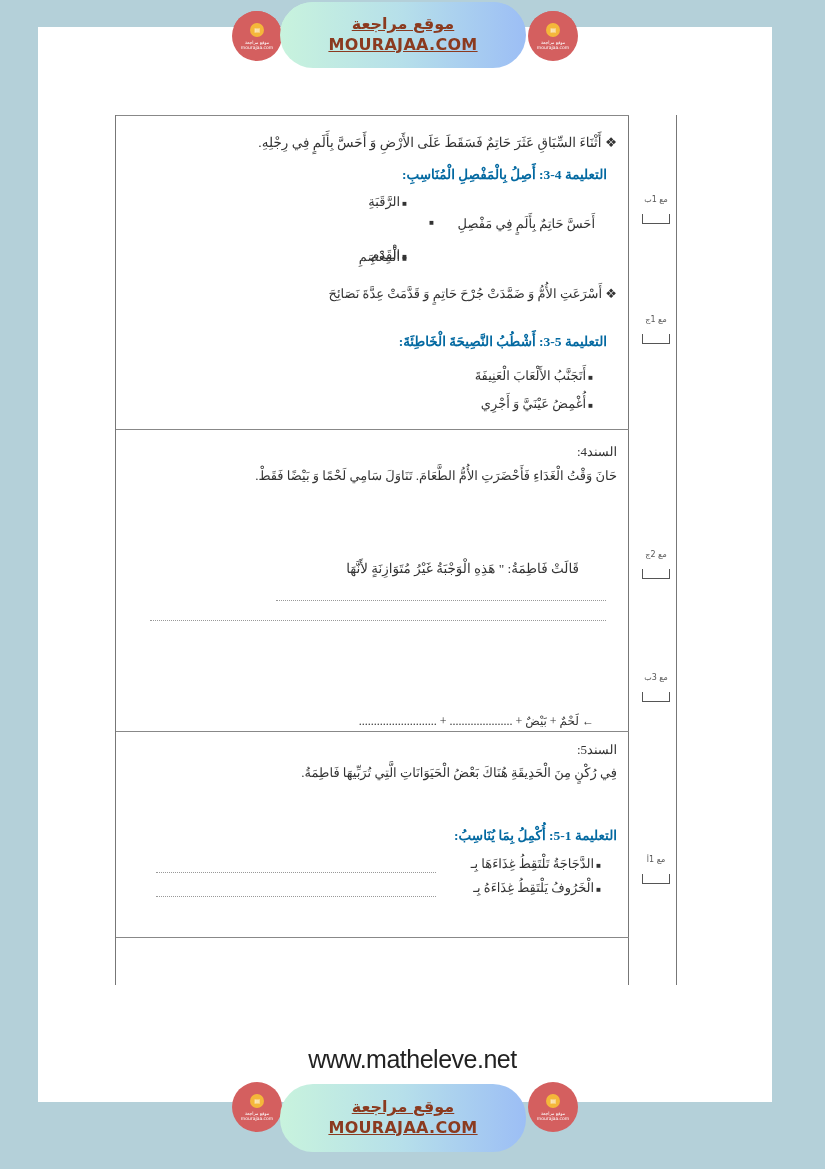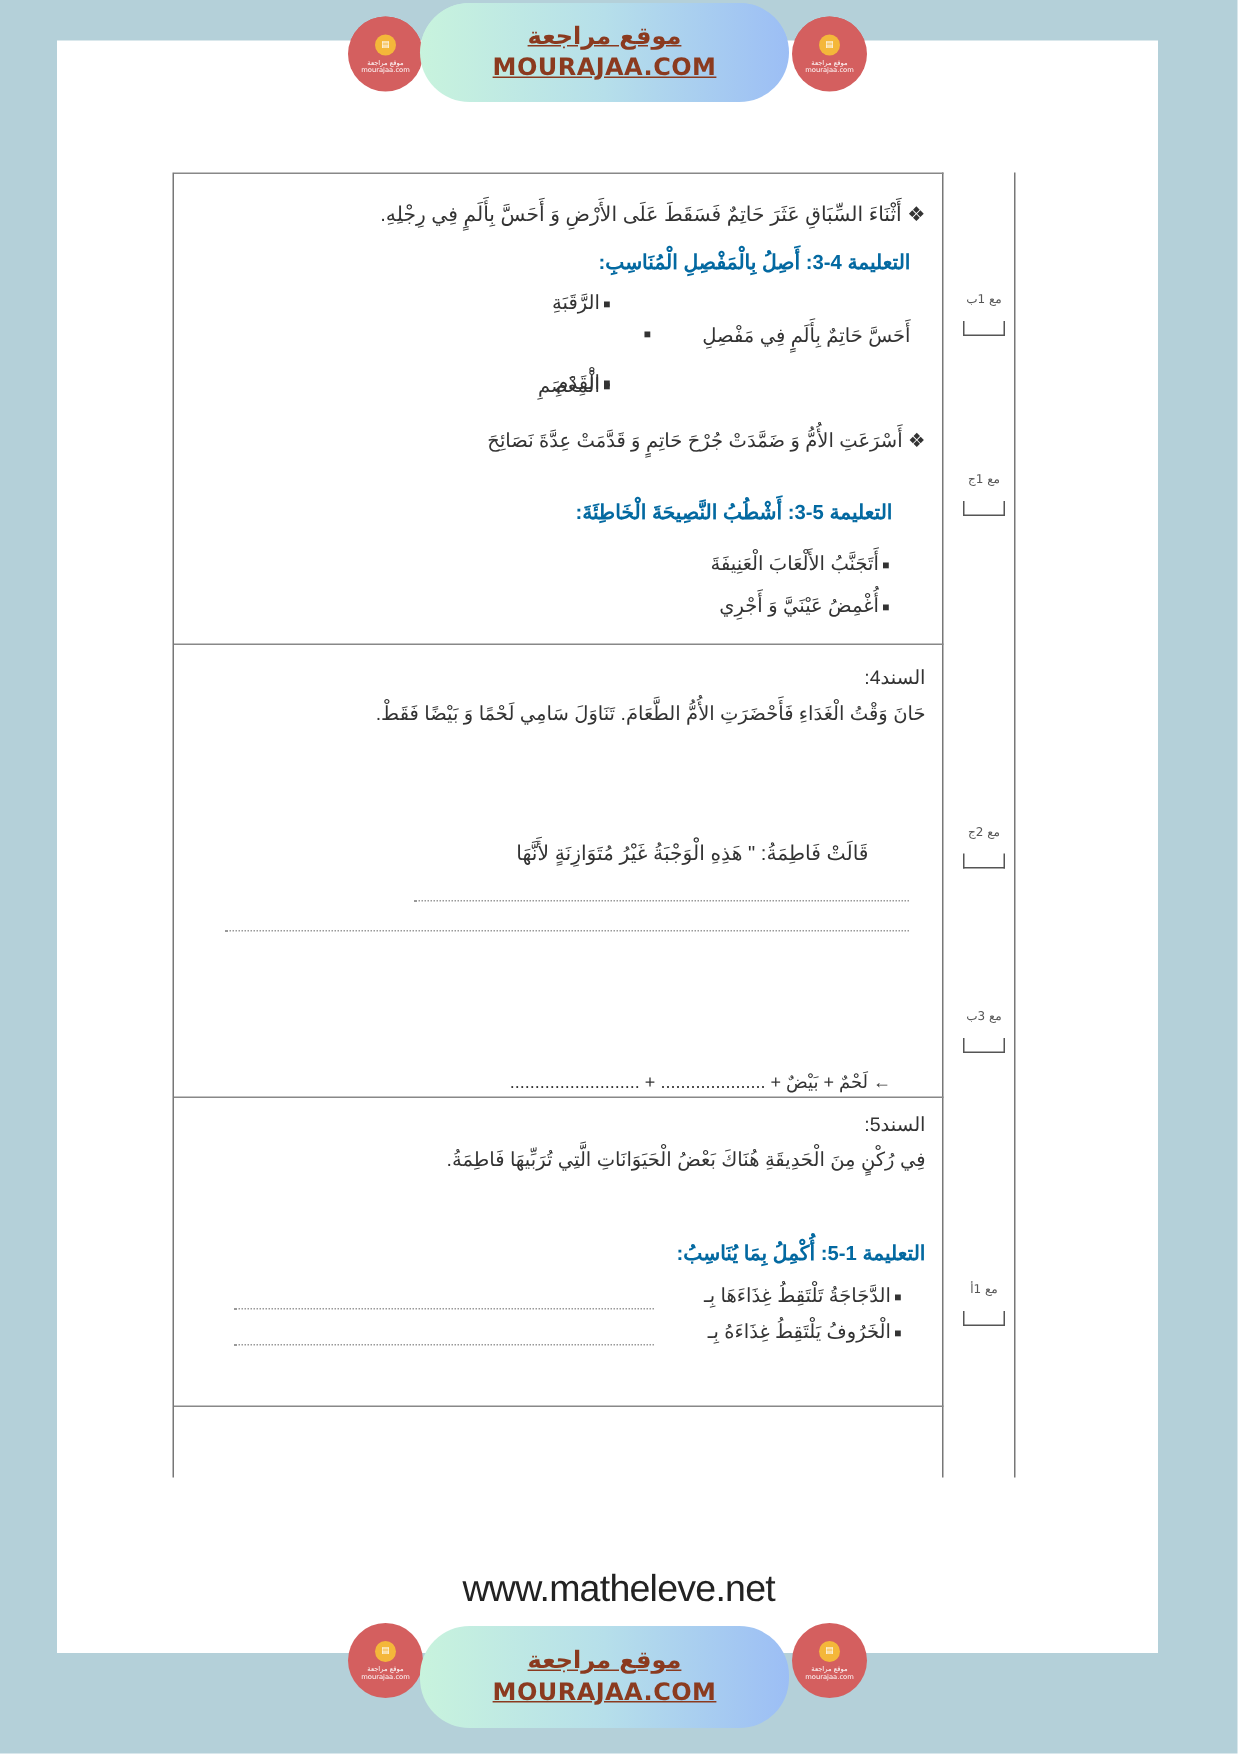--- a/index.html
+++ b/index.html
@@ -63,21 +63,21 @@
       position: absolute; left: 0; top: 0; width: 513px; height: 100%;
       border-right: 1.5px solid #777;
     }
     .cell {
       position: absolute; left: 0; width: 513px;
       border-top: 1.5px solid #888;
     }
     .cell.last { border-bottom: none; }
     .txt {
       position: absolute; direction: rtl; text-align: right;
-      font-family: Liberation Sans, sans-serif;
+      font-family: Liberation Serif, serif;
       color: #333; font-size: 13px; white-space: nowrap;
     }
     .bold { font-weight: bold; color: #0369a1; }
     .bullet::before { content: "■ "; font-size: 8px; vertical-align: middle; }
     .dots {
       position: absolute; border-bottom: 1px dotted #999; height: 1px;
     }
     
     .grade {
       position: absolute; left: 518px; width: 44px;
@@ -139,25 +139,25 @@
   <div class="main-col">
 
     <div class="cell" style="top:0; height:314px;">
       <div class="txt" style="right:12px; top:18px; font-size:13.5px;">❖ أَثْنَاءَ السِّبَاقِ عَثَرَ حَاتِمٌ فَسَقَطَ عَلَى الأَرْضِ وَ أَحَسَّ بِأَلَمٍ فِي رِجْلِهِ.</div>
       <div class="txt bold" style="right:22px; top:50px; font-size:13.5px;">التعليمة 4-3: أَصِلُ بِالْمَفْصِلِ الْمُنَاسِبِ:</div>
 
       <div class="txt bullet" style="right:222px; top:78px;">الرَّقَبَةِ</div>
       <div class="txt bullet" style="right:222px; top:105px;margin-top:28px;">الْمِعْصَمِ</div>
       <div class="txt bullet" style="right:222px; top:131px;">الْقَدَمِ</div>
 
-      <div class="txt" style="right:22px; top:100px;margin-left:28px;">أَحَسَّ حَاتِمٌ بِأَلَمٍ فِي مَفْصِلِ</div>
+      <div class="txt" style="right:34px; top:100px;margin-left:28px;">أَحَسَّ حَاتِمٌ بِأَلَمٍ فِي مَفْصِلِ</div>
       <span class="txt" style="right:195px; top:102px; font-size:8px;">■</span>
 
       <div class="txt" style="right:12px; top:170px; font-size:13px;">❖ أَسْرَعَتِ الأُمُّ وَ ضَمَّدَتْ جُرْحَ حَاتِمٍ وَ قَدَّمَتْ عِدَّةَ نَصَائِحَ</div>
-      <div class="txt bold" style="right:34px; top:217px; font-size:13.5px;">التعليمة 5-3: أَشْطُبُ النَّصِيحَةَ الْخَاطِئَةَ:</div>
+      <div class="txt bold" style="right:22px; top:217px; font-size:13.5px;">التعليمة 5-3: أَشْطُبُ النَّصِيحَةَ الْخَاطِئَةَ:</div>
       <div class="txt bullet" style="right:36px; top:252px;">أَتَجَنَّبُ الأَلْعَابَ الْعَنِيفَةَ</div>
       <div class="txt bullet" style="right:36px; top:280px;">أُغْمِضُ عَيْنَيَّ وَ أَجْرِي</div>
     </div>
 
     <div class="cell" style="top:314px; height:302px;">
       <div class="txt" style="right:12px; top:14px; font-size:13px;">السند4:</div>
       <div class="txt" style="right:12px; top:38px; font-size:13px;">حَانَ وَقْتُ الْغَدَاءِ فَأَحْضَرَتِ الأُمُّ الطَّعَامَ. تَنَاوَلَ سَامِي لَحْمًا وَ بَيْضًا فَقَطْ.</div>
       <div class="txt" style="right:50px; top:130px; font-size:13.5px;">قَالَتْ فَاطِمَةُ: " هَذِهِ الْوَجْبَةُ غَيْرُ مُتَوَازِنَةٍ لأَنَّهَا</div>
       <div class="dots" style="left:160px; width:330px; top:170px;"></div>
       <div class="dots" style="left:34px; width:456px; top:190px;"></div>

